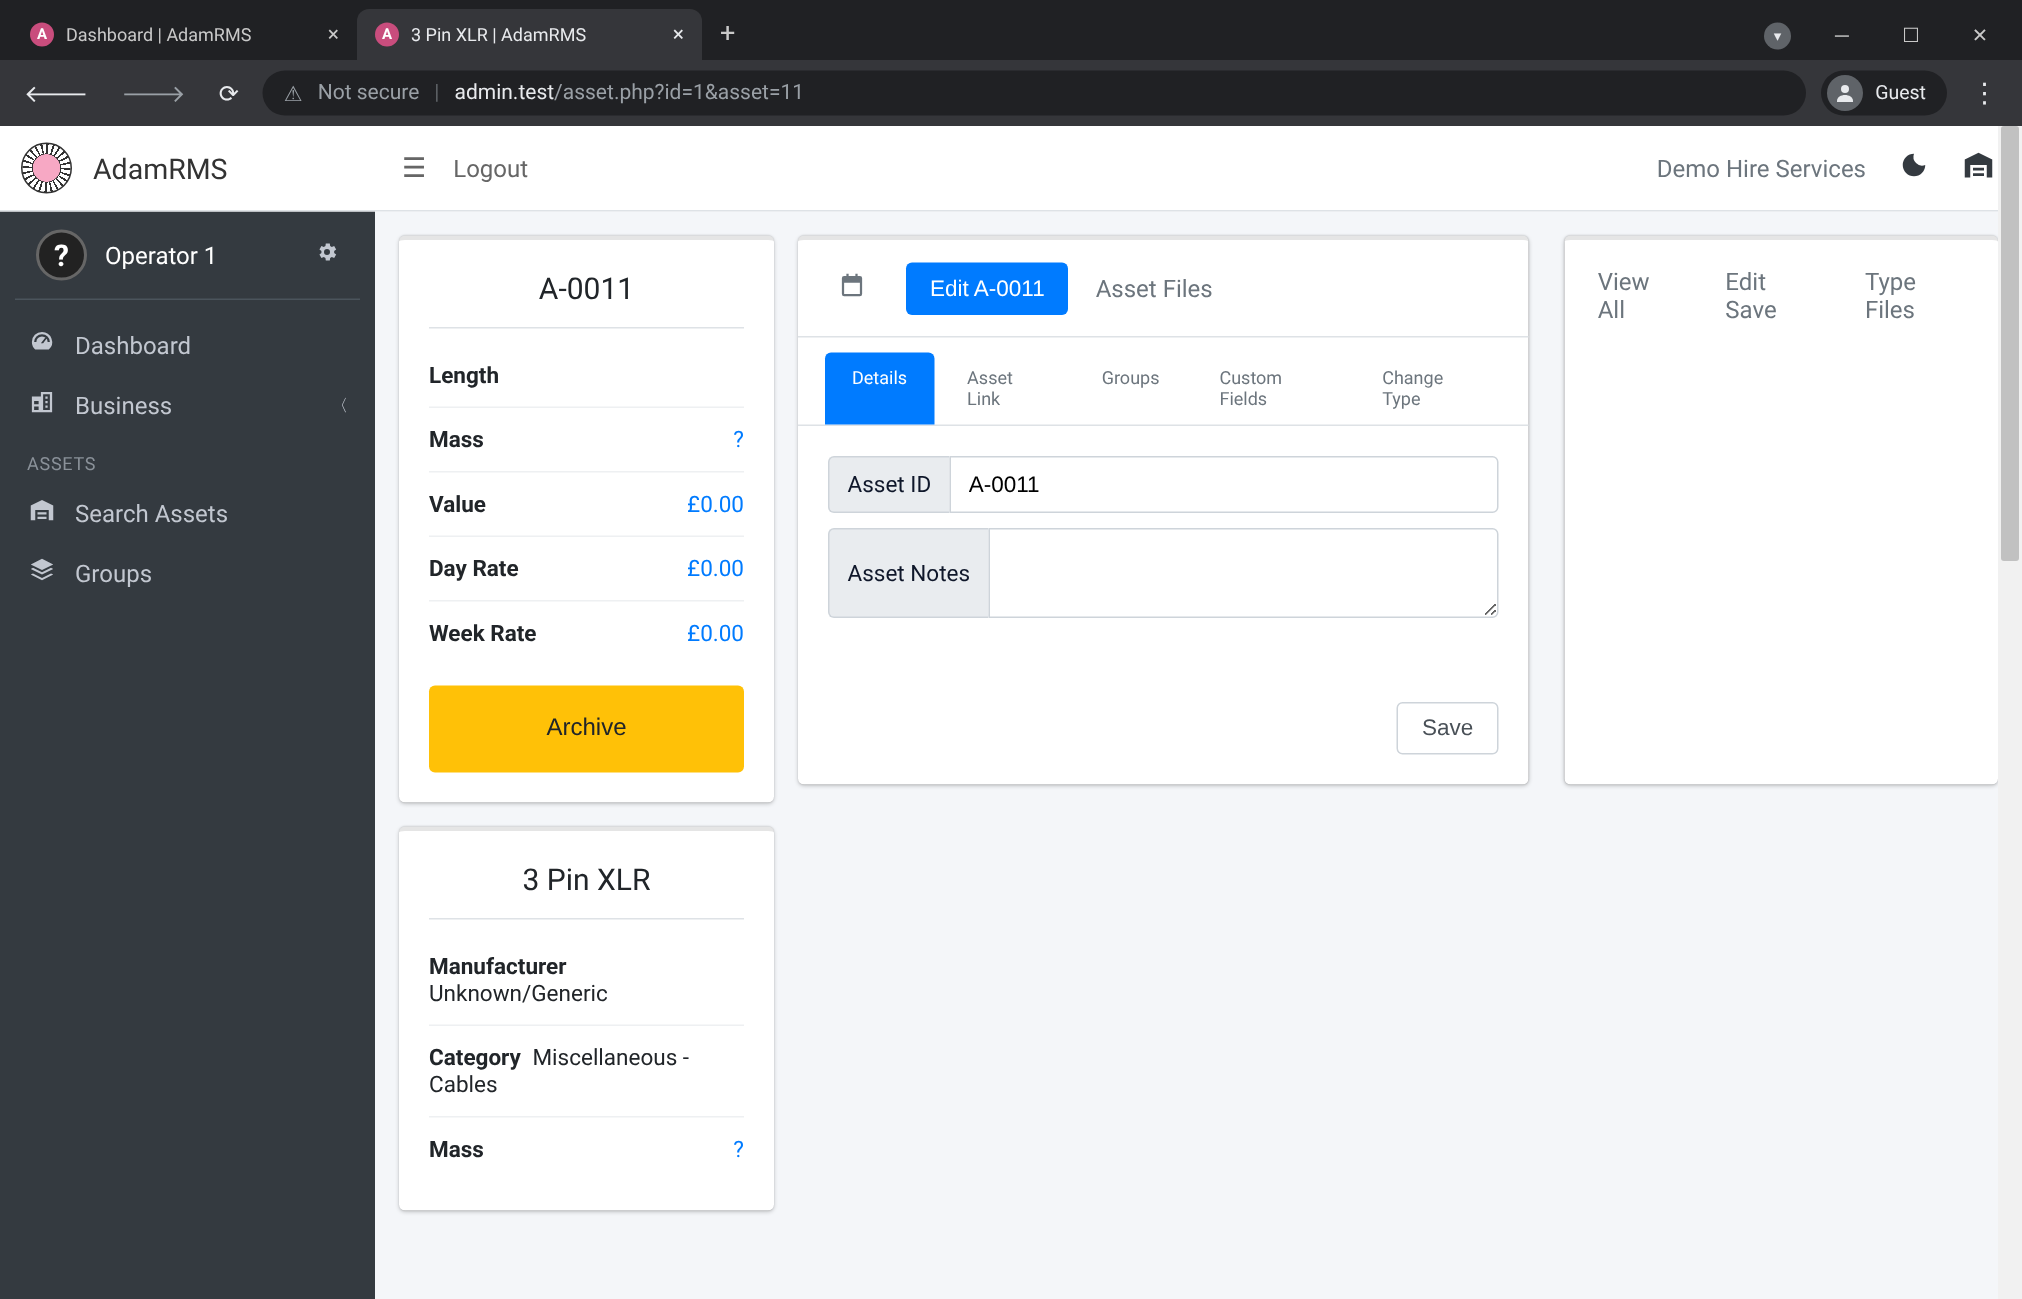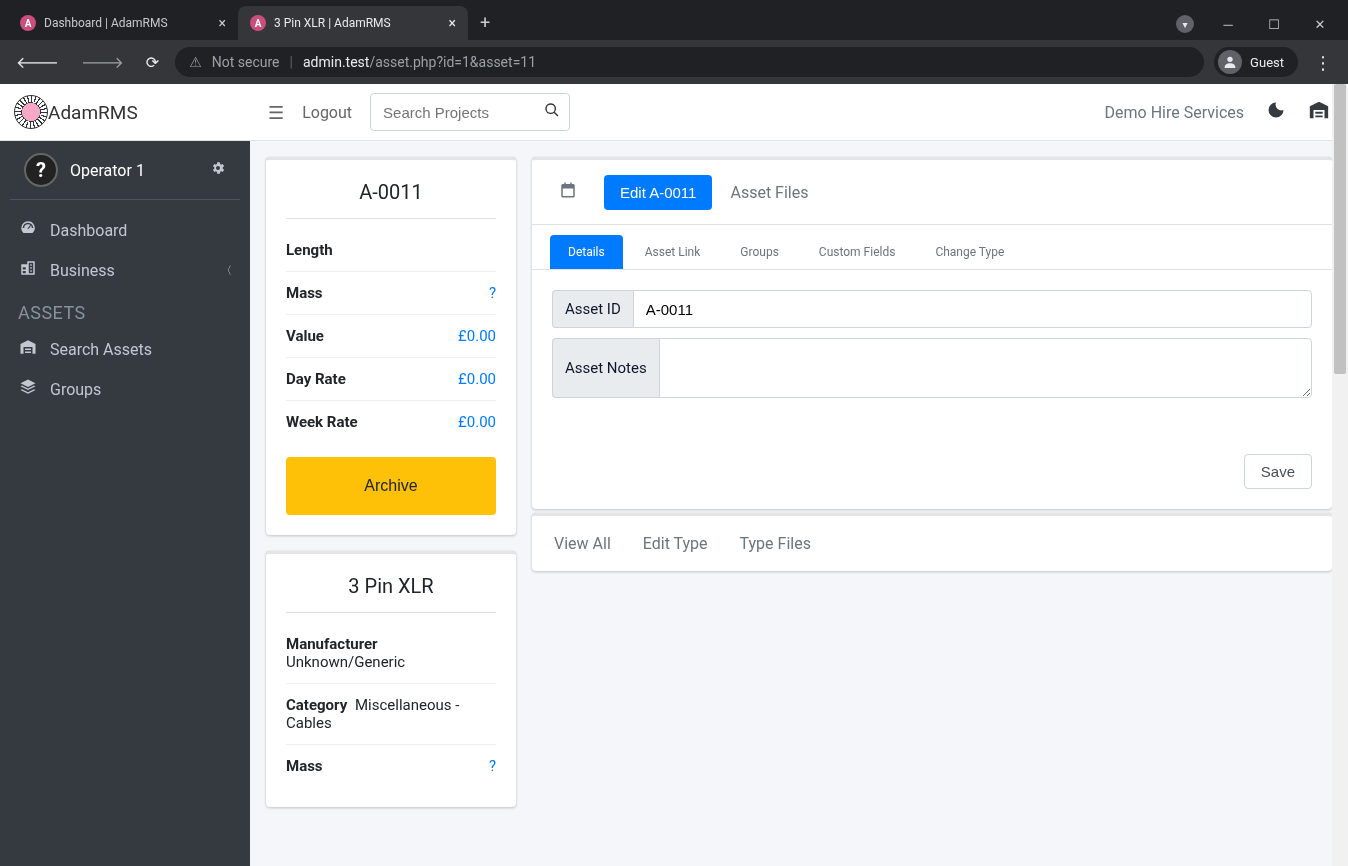--- a/index.html
+++ b/index.html
@@ -21,45 +21,45 @@
   .nav-icon.white { color: #e8eaed; }
   .omnibox { flex: 1; background: #202124; border-radius: 18px; height: 30px; display: flex; align-items: center; padding: 0 14px; gap: 10px; color: #9aa0a6; font-size: 14px; }
   .omnibox .host { color: #e8eaed; }
   .guest { display:flex; align-items:center; gap:8px; background:#202124; border-radius:18px; height:30px; padding:0 14px 0 4px; color:#e8eaed; font-size:13px;}
   .guest .avatar { width:24px; height:24px; border-radius:50%; background:#5f6368; display:flex; align-items:center; justify-content:center; }
   .kebab { color:#e8eaed; font-size:18px; padding:0 6px; }
 
   
   .app { flex: 1; display: flex; background: #f4f6f9; position: relative; }
   .sidebar { width: 250px; background: #343a40; color: #c2c7d0; display: flex; flex-direction: column; }
-  .brand { height: 57px; background:#fff; border-bottom:1px solid #dee2e6; display:flex; align-items:center; padding:0 14px; gap:0; color:#333; font-size:19px;}
+  .brand { height: 57px; background:#fff; border-bottom:1px solid #dee2e6; display:flex; align-items:center; padding:0 14px; gap:14px; color:#333; font-size:19px;}
   .brand-logo { width:34px; height:34px; border-radius:50%; background: radial-gradient(circle at center, #f7a8c4 0%, #f7a8c4 40%, #333 41%, #333 43%, transparent 43%), repeating-conic-gradient(#333 0deg 5deg, transparent 5deg 15deg); border:1px solid #333;}
   .user-panel { padding: 12px 14px; display:flex; align-items:center; gap:12px; border-bottom:1px solid #4b545c; margin:0 10px; }
   .user-avatar { width:34px; height:34px; border-radius:50%; background:#222; border:2px solid #666; display:flex; align-items:center; justify-content:center; color:#fff; font-size:20px; font-weight:bold;}
   .user-name { color:#fff; font-size:16px; }
   .gear { margin-left:auto; color:#c2c7d0; }
   .nav { padding: 10px 0; }
   .nav-item { display:flex; align-items:center; gap:12px; padding: 9px 18px; font-size:16px; cursor:pointer; }
   .nav-item .chev { margin-left:auto; font-size:11px;}
-  .nav-header { padding: 12px 18px 6px; font-size:18px; color:#8a9199; letter-spacing:0.5px;}
+  .nav-header { padding: 12px 18px 6px; font-size:12px; color:#8a9199; letter-spacing:0.5px;}
   .icon { width:20px; text-align:center; font-size:16px; }
 
   .main { flex:1; display:flex; flex-direction:column; overflow:hidden; }
   .topbar { height:57px; background:#fff; border-bottom:1px solid #dee2e6; display:flex; align-items:center; padding:0 18px; gap:18px; }
   .hamb { color:#666; font-size:18px; }
   .logout { color:#666; font-size:16px; }
   .search-box { position:relative; }
   .search-box input { height:38px; width:200px; border:1px solid #ced4da; border-radius:4px; padding:0 36px 0 12px; font-size:15px; background:#fff;}
   .search-box .sicon { position:absolute; right:10px; top:9px; color:#555; }
   .topbar-right { margin-left:auto; display:flex; align-items:center; gap:22px; color:#6c757d; font-size:16px;}
 
   .content { flex:1; overflow-y:auto; padding:16px; }
   .content-row { display:flex; gap:16px; align-items:flex-start; }
   .col-left { width:250px; display:flex; flex-direction:column; gap:16px; }
-  .col-right { flex:1; display:flex; flex-direction:column; gap:4px;}
+  .col-right { flex:1; display:flex; flex-direction:row; gap:24px;}
 
   .card { background:#fff; border-radius:4px; box-shadow:0 0 1px rgba(0,0,0,.125),0 1px 3px rgba(0,0,0,.2); border-top: 3px solid rgba(0,0,0,0.1);}
   .card-body { padding:20px; }
   .card h3 { font-size:20px; font-weight:400; text-align:center; margin-bottom:10px; border-bottom:1px solid #dee2e6; padding-bottom:14px;}
   .spec-row { display:flex; justify-content:space-between; padding:12px 0; border-bottom:1px solid #eef0f2; font-size:15px;}
   .spec-row:last-of-type { border-bottom:none;}
   .spec-row .label { font-weight:700; color:#212529;}
   .spec-row .val { color:#007bff; }
   .spec-block { padding:12px 0; border-bottom:1px solid #eef0f2; font-size:15px;}
   .spec-block:last-of-type { border-bottom:none; }
@@ -186,28 +186,20 @@
           </span>
           <span>Groups</span>
         </div>
       </nav>
     </aside>
 
     <div class="main">
       <div class="topbar">
         <span class="hamb">☰</span>
         <span class="logout">Logout</span>
-        <div class="search-box">
-          <input type="text" placeholder="Search Projects" style="">
-          <span class="sicon">
-            <svg width="16" height="16" viewBox="0 0 24 24" fill="#333">
-                <path d="M10 2a8 8 0 016.32 12.9l5.39 5.4-1.41 1.41-5.4-5.39A8 8 0 1110 2zm0 2a6 6 0 100 12 6 6 0 000-12z"></path>
-              </svg>
-          </span>
-        </div>
         <div class="topbar-right">
           <span>Demo Hire Services</span>
           <span>
             <svg width="20" height="20" viewBox="0 0 24 24" fill="#343a40">
                 <path d="M12 3a9 9 0 109 9 7 7 0 01-9-9z"></path>
               </svg>
           </span>
           <span>
             <svg width="22" height="22" viewBox="0 0 24 24" fill="#343a40">
                 <path d="M12 3L2 8v13h4v-9h12v9h4V8L12 3zM8 14h8v2H8v-2zm0 4h8v2H8v-2z"></path>
@@ -295,21 +287,21 @@
                 </div>
               </div>
               <div class="save-row">
                 <button class="btn-outline">Save</button>
               </div>
             </div>
 
             <div class="card">
               <div class="link-row">
                 <a class="link-muted">View All</a>
-                <a class="link-muted">Edit Type</a>
+                <a class="link-muted">Edit Save</a>
                 <a class="link-muted">Type Files</a>
               </div>
             </div>
           </div>
         </div>
       </div>
     </div>
 
     <div class="scrollbar">
       <div class="thumb"></div>

